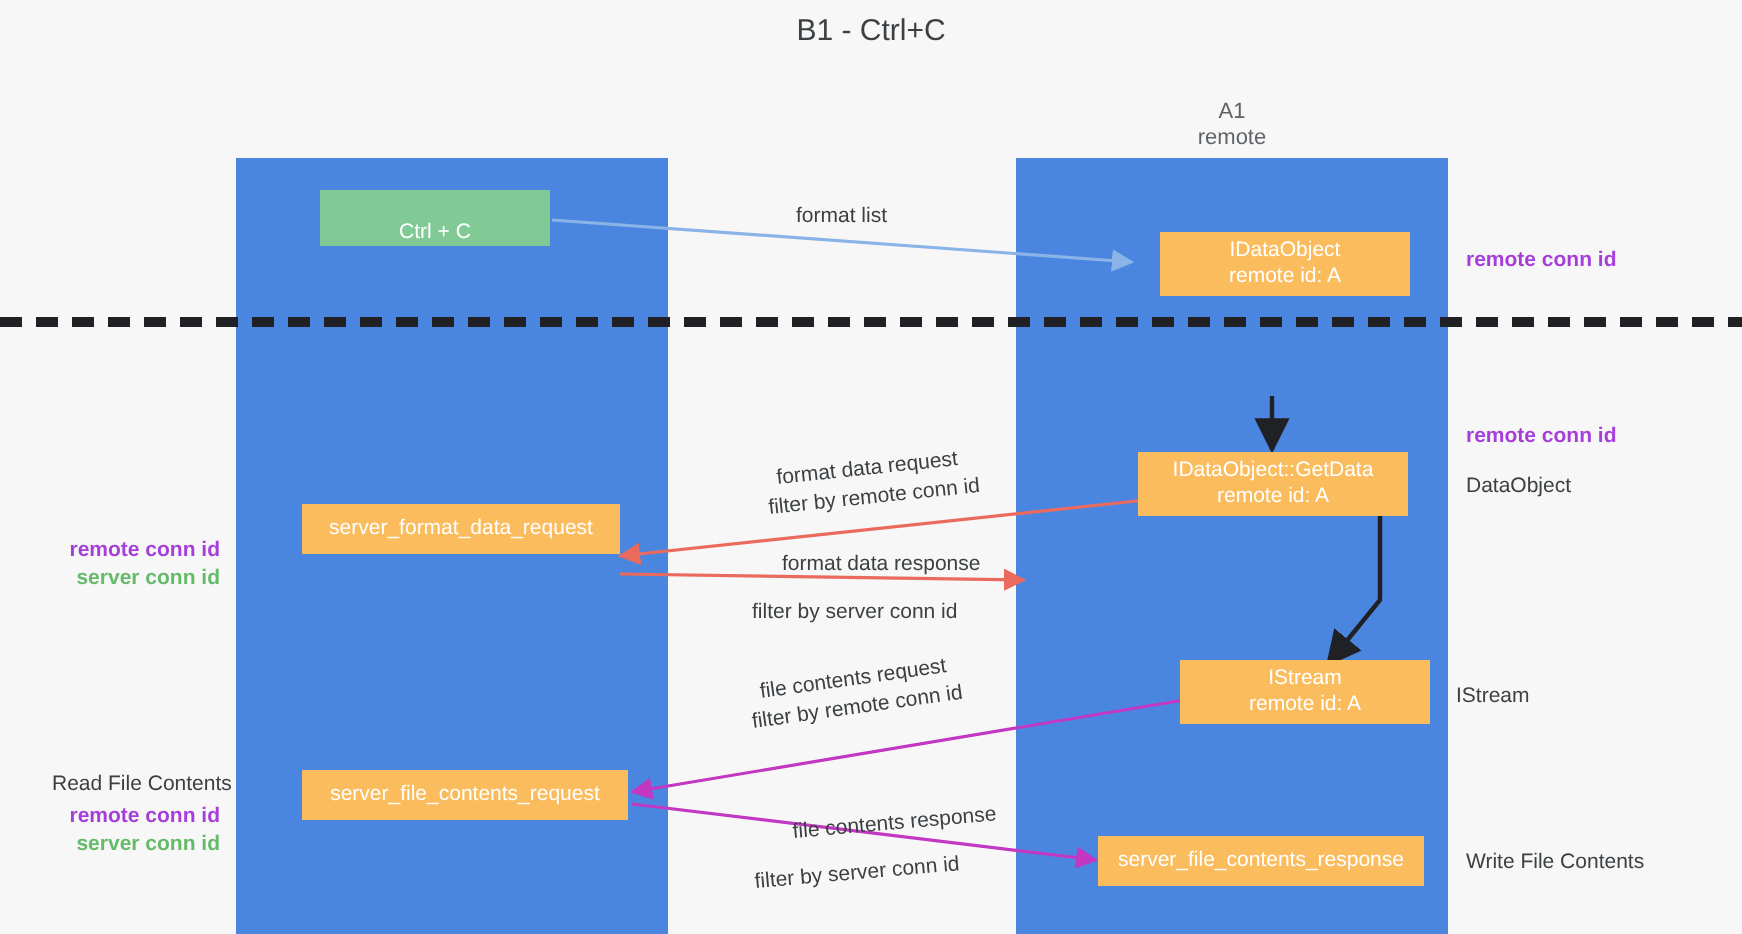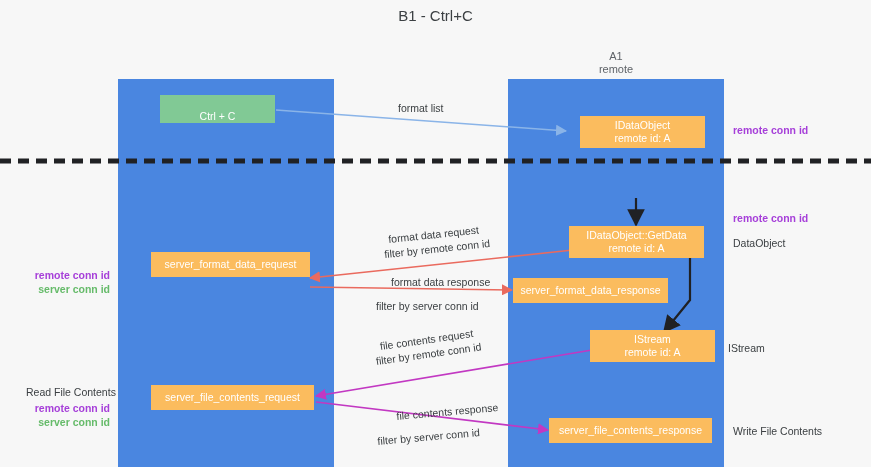--- a/index.html
+++ b/index.html
@@ -88,23 +88,20 @@
 
   <div class="box orange" style="left:569px;top:226px;width:135px;height:32px;">
     <span>IDataObject::GetData</span>
     <span>remote id: A</span>
   </div>
 
   <div class="box orange" style="left:151px;top:252px;width:159px;height:25px;text-align:center;">
     <span>server_format_data_request</span>
   </div>
 
-  <div class="box orange" style="left:513px;top:278px;width:155px;height:25px;">
-    <span>server_format_data_response</span>
-  </div>
 
   <div class="box orange" style="left:590px;top:330px;width:125px;height:32px;">
     <span>IStream</span>
     <span>remote id: A</span>
   </div>
 
   <div class="box orange" style="left:151px;top:385px;width:163px;height:25px;">
     <span>server_file_contents_request</span>
   </div>
 

